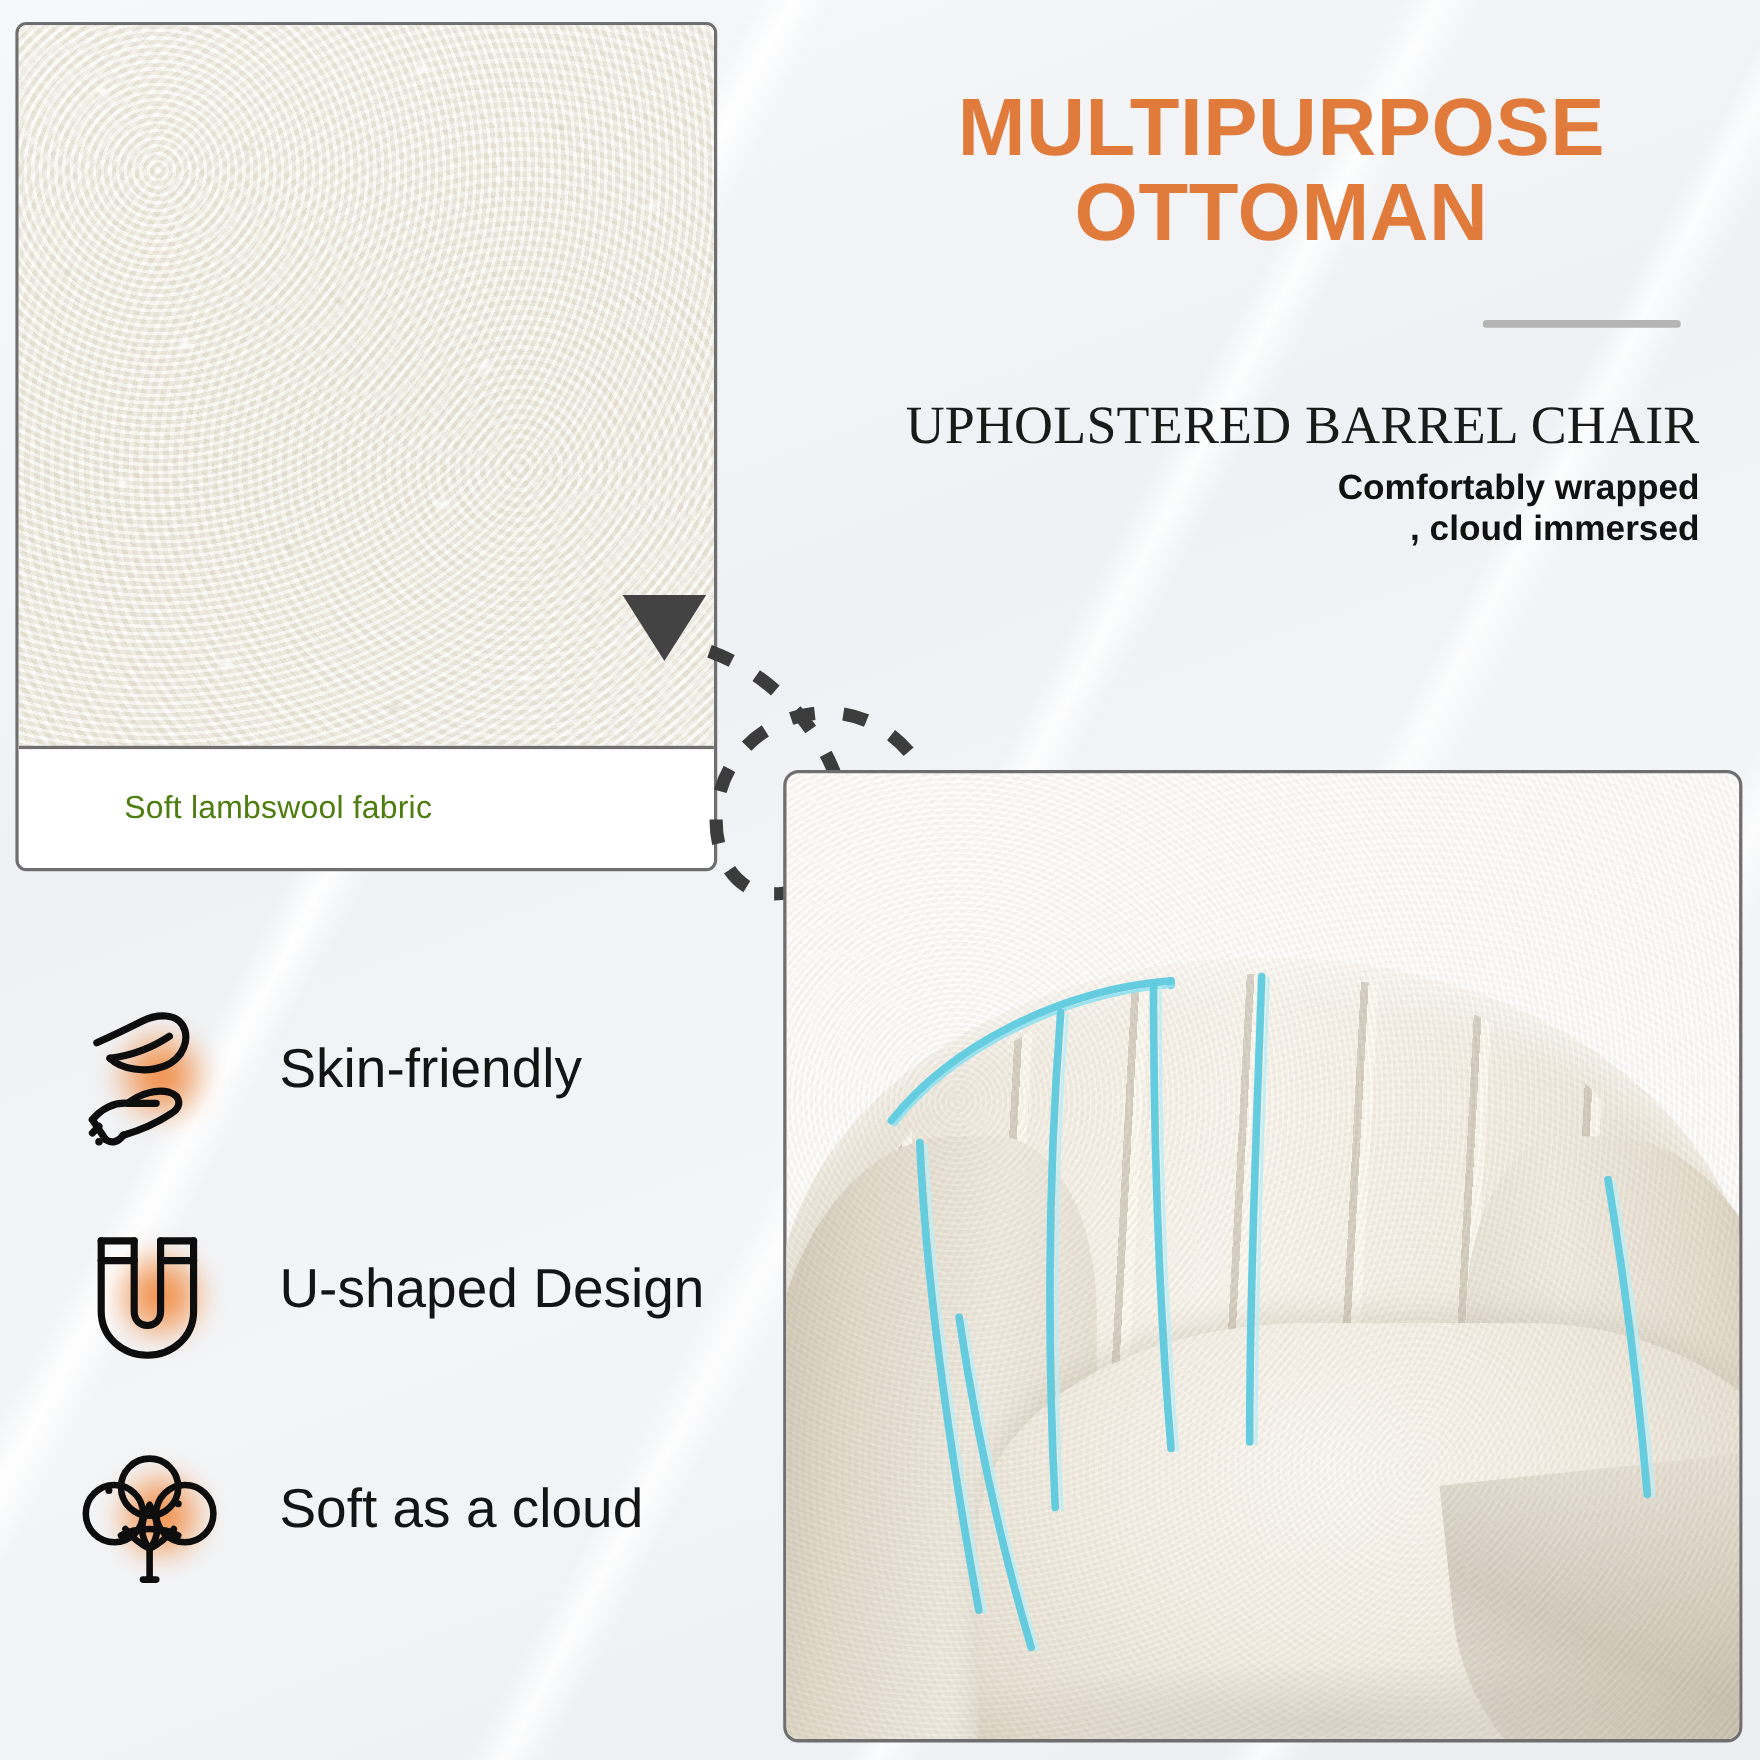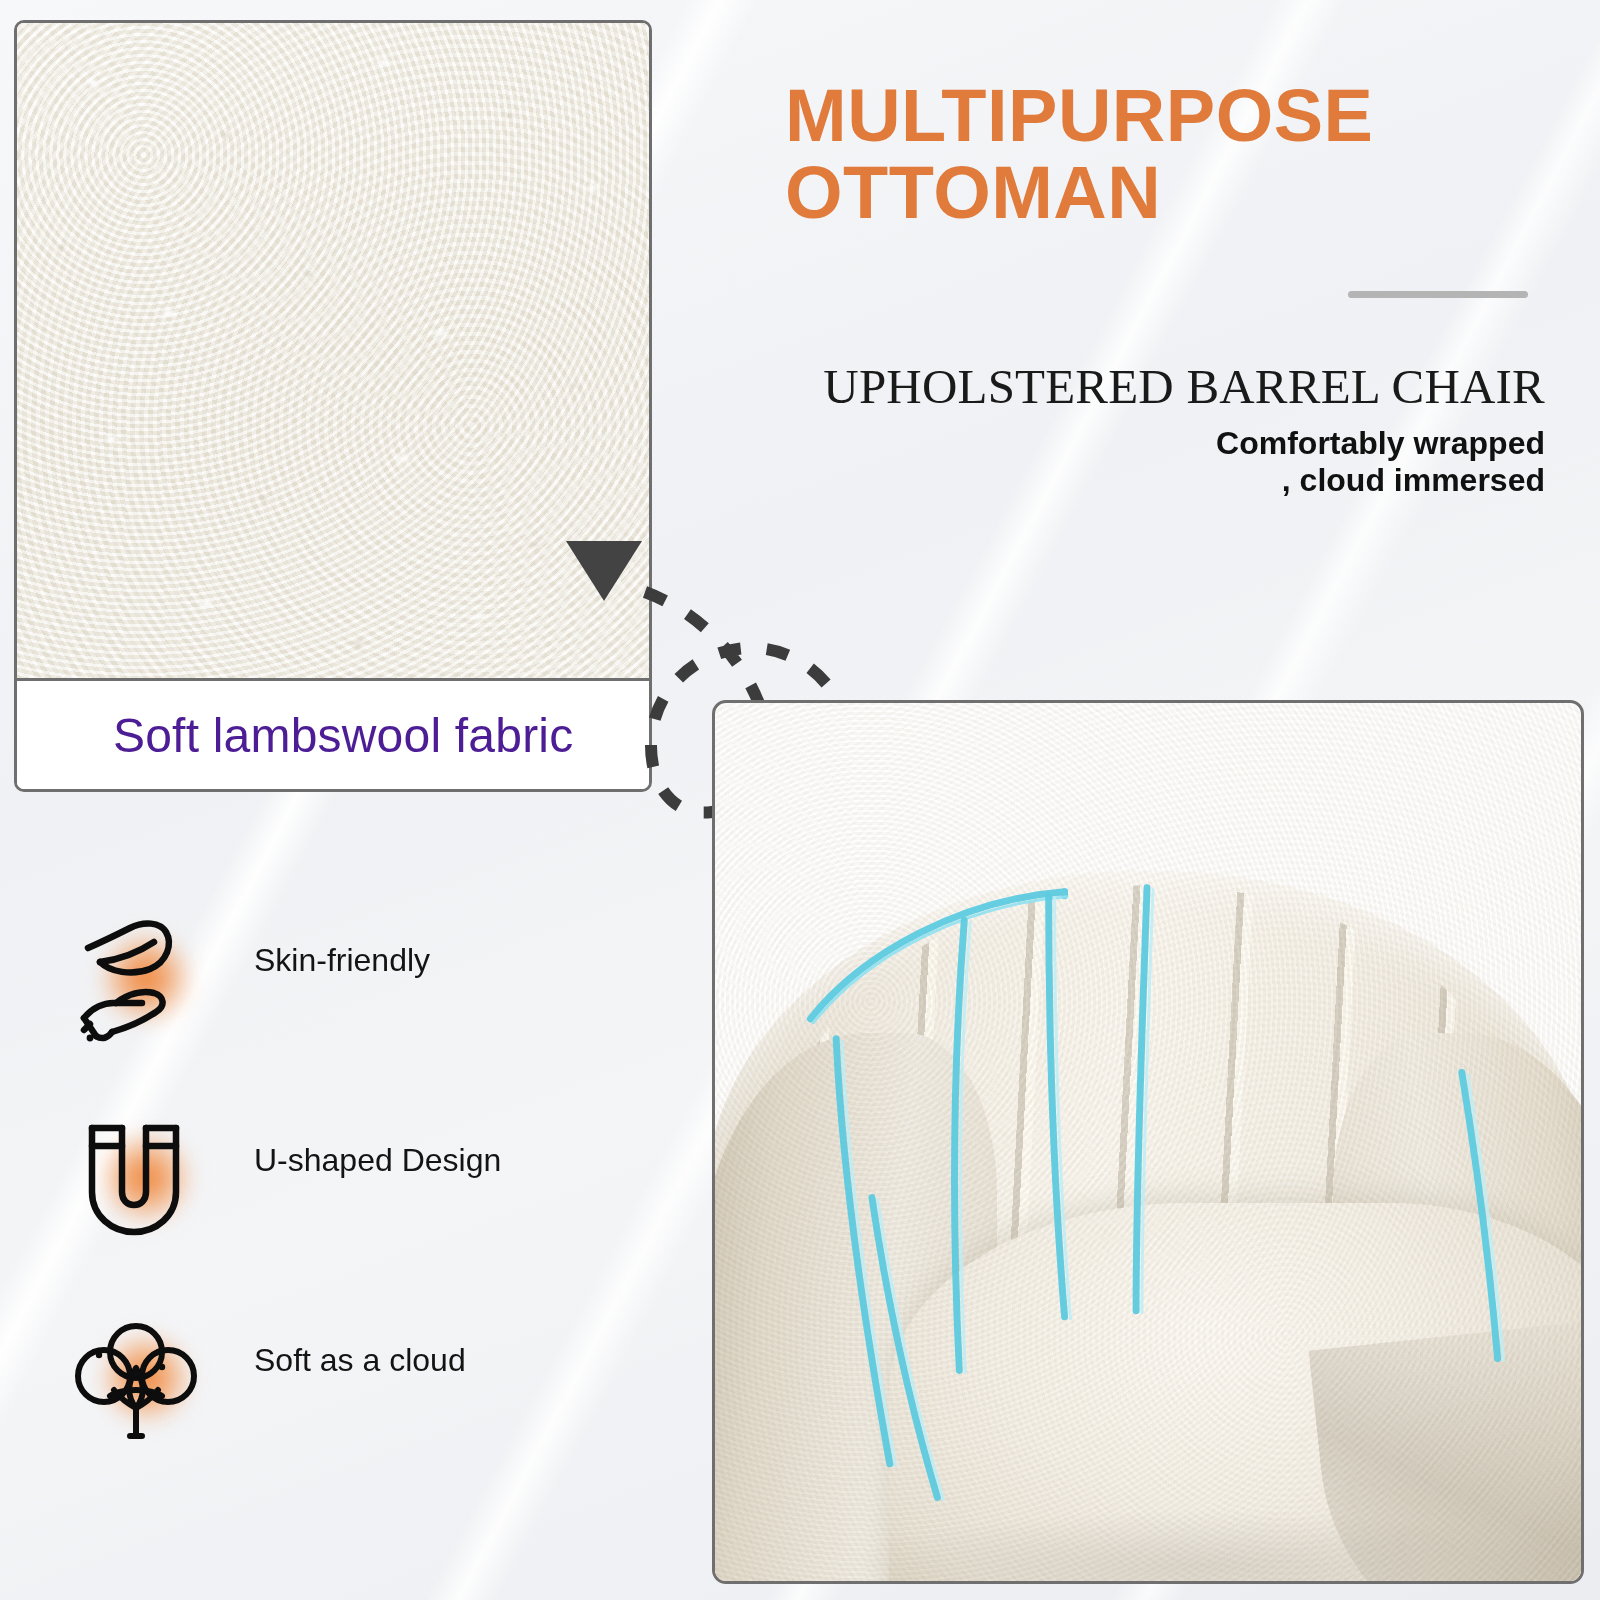--- a/index.html
+++ b/index.html
@@ -50,21 +50,21 @@
       repeating-linear-gradient(47deg, rgba(255,255,255,.35) 0 5px, rgba(216,210,194,.2) 5px 11px),
       linear-gradient(165deg,#f4f1e9 0%,#eae6da 55%,#f1eee6 100%);
     background-blend-mode:normal;
   }
   .swatch-caption{
     position:absolute;left:0;right:0;bottom:0;height:108px;
     border-top:3px solid #6f6f6f;background:#fff;
     display:flex;align-items:center;
   }
   .swatch-caption span{
-    margin-left:96px;font-size:48px;color:#4c1d95;letter-spacing:.2px;
+    margin-left:96px;font-size:29px;color:#4d7c0f;letter-spacing:.2px;
   }
   .swatch-tri{
     position:absolute;left:566px;top:541px;width:0;height:0;
     border-left:38px solid transparent;border-right:38px solid transparent;
     border-top:60px solid #434343;
   }
 
   
   .chair-panel{
     position:absolute;left:712px;top:700px;width:872px;height:884px;
@@ -129,21 +129,21 @@
   .chair-shadow{
     position:absolute;left:140px;bottom:-40px;width:700px;height:110px;
     background:radial-gradient(ellipse at center, rgba(150,145,135,.22) 0%, rgba(150,145,135,0) 72%);
   }
 
   
   .cyan-svg{position:absolute;left:0;top:0;width:100%;height:100%;}
 
   
   .headline{
-    position:absolute;right:55px;top:78px;width:760px;text-align:left;
+    position:absolute;right:55px;top:78px;width:760px;text-align:center;
   }
   .headline .l1,.headline .l2{
     font-weight:bold;font-size:74px;line-height:1.04;letter-spacing:.5px;
   }
   .divider{
     position:absolute;right:72px;top:291px;width:180px;height:7px;
     border-radius:4px;background:#b4b4b4;
   }
   .sub1{
     position:absolute;right:55px;top:358px;width:820px;text-align:right;
@@ -160,21 +160,21 @@
   .f-icon{
     position:absolute;left:0;top:4px;width:132px;height:140px;
   }
   .f-glow{
     position:absolute;left:28px;top:26px;width:96px;height:96px;border-radius:50%;
     background:radial-gradient(circle, rgba(240,122,38,.95) 0%, rgba(242,137,60,.55) 38%, rgba(245,160,100,.18) 62%, rgba(255,255,255,0) 76%);
     filter:blur(9px);
   }
   .f-icon svg{position:absolute;left:0;top:0;}
   .f-label{
-    position:absolute;left:170px;top:36px;font-size:32px;color:#141414;
+    position:absolute;left:170px;top:36px;font-size:50px;color:#141414;
     padding:6px 24px 10px 14px;white-space:nowrap;
   }
   .f-label::before{
     content:"";position:absolute;left:0;right:0;top:16px;bottom:16px;
     border-radius:40px;
     background:radial-gradient(ellipse at center, rgba(242,131,51,.75) 0%, rgba(245,150,82,.45) 48%, rgba(255,255,255,0) 78%);
     filter:blur(13px);z-index:-1;
   }
   .f-label span{position:relative;z-index:2;}
 

